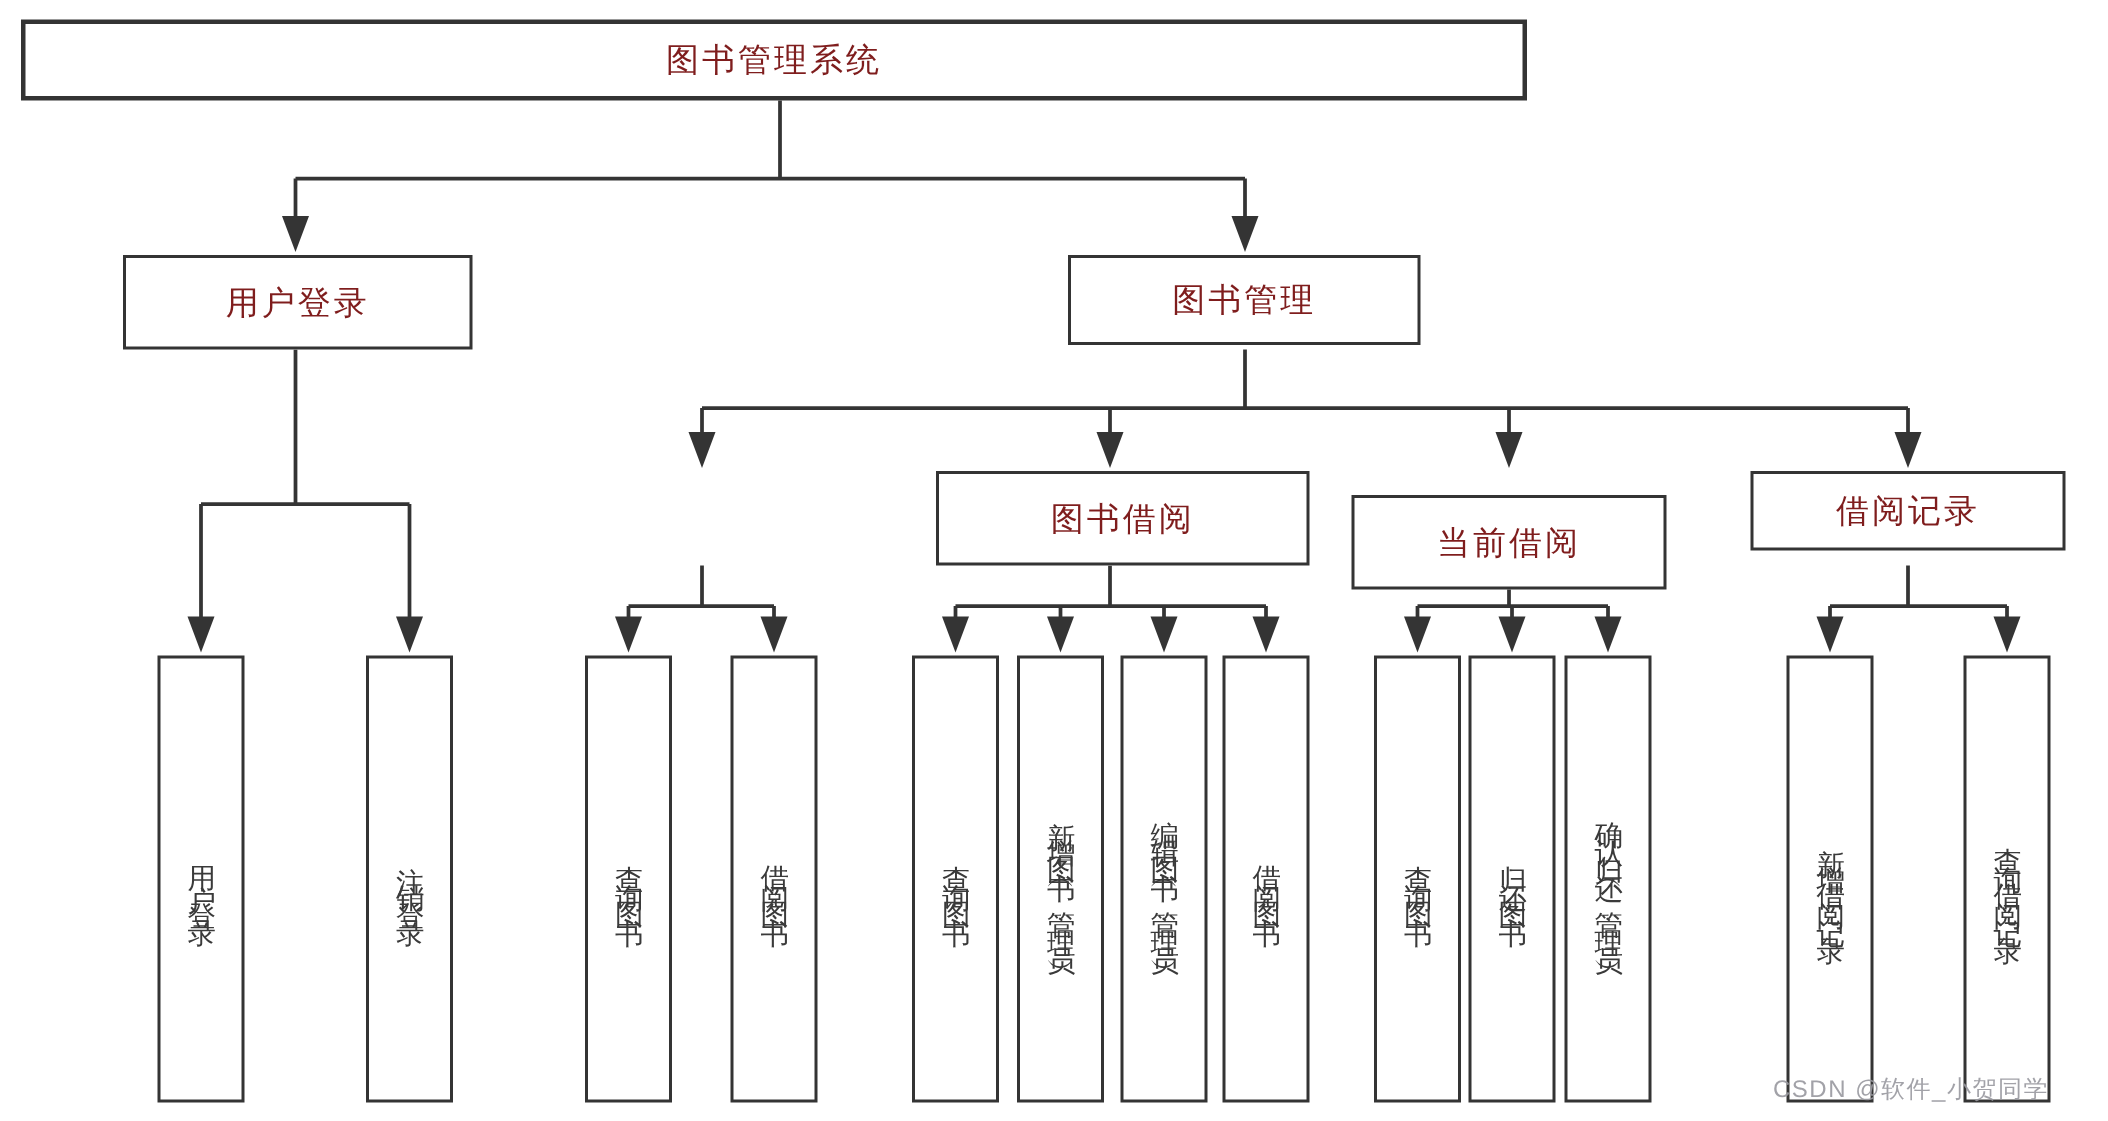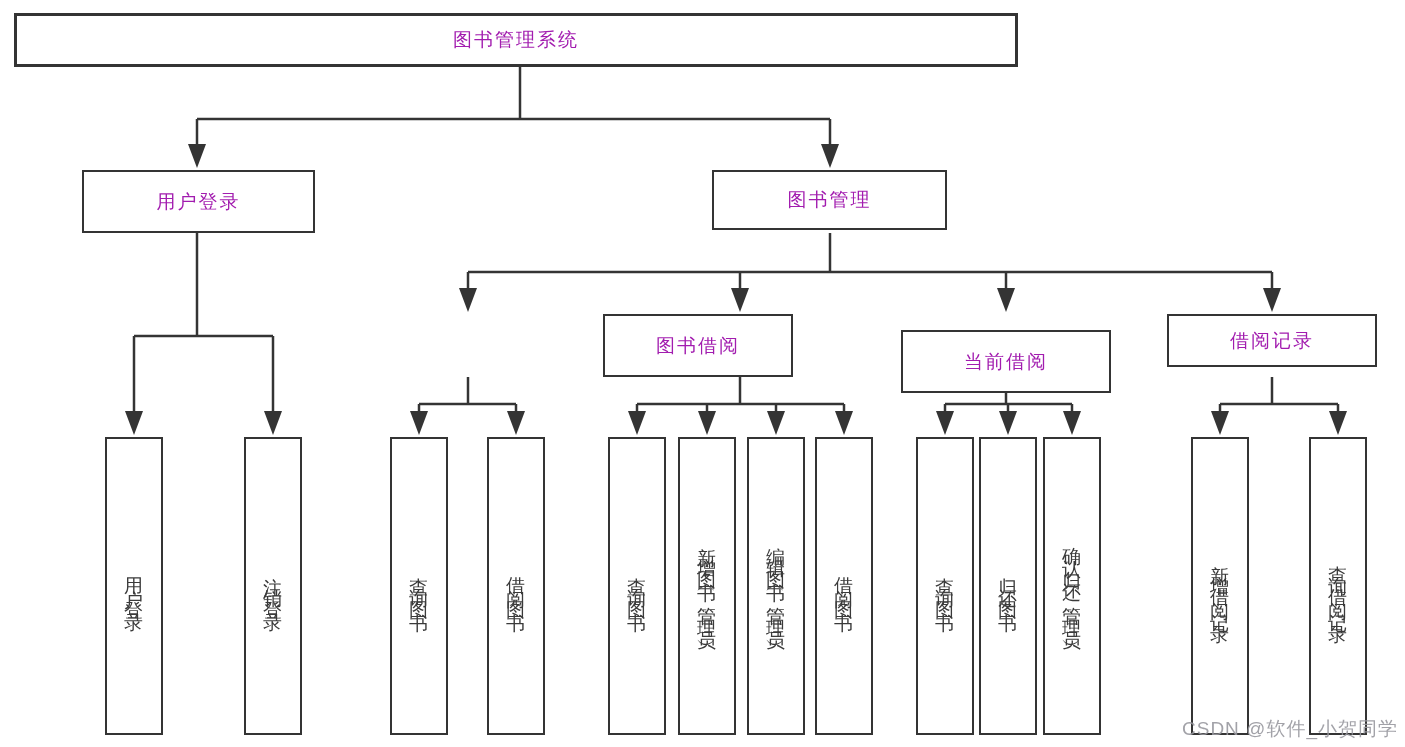--- a/index.html
+++ b/index.html
@@ -17,38 +17,38 @@
     background:#ffffff;
     border:2.5px solid #343434;
     box-sizing:border-box;
     display:flex;
     align-items:center;
     justify-content:center;
     z-index:2;
   }
   .box.root{border-width:3px;}
   .hlabel{
-    font-size:19px;
+    font-size:22px;
     letter-spacing:2px;
-    color:#a21caf;
+    color:#7f1d1d;
     white-space:nowrap;
   }
   .vtext{
     writing-mode:vertical-rl;
     text-orientation:mixed;
     font-size:19px;
     letter-spacing:12px;
     line-height:1;
     color:#3a3a3a;
     white-space:nowrap;
   }
   .watermark{
     position:absolute;
     left:1182px;top:716px;
-    font-size:19px;
+    font-size:16px;
     color:rgba(152,152,158,0.9);
     letter-spacing:1px;
     z-index:5;
     white-space:nowrap;
   }
 </style>
 </head>
 <body>
 
 <div id="canvas">
@@ -123,21 +123,21 @@
     <span class="hlabel">图书管理系统</span>
   </div>
 
   <div class="box" style="left:82px;top:170px;width:233px;height:63px">
     <span class="hlabel">用户登录</span>
   </div>
   <div class="box" style="left:712px;top:170px;width:235px;height:60px">
     <span class="hlabel">图书管理</span>
   </div>
 
-  <div class="box" style="left:603px;top:314px;width:190px;height:63px">
+  <div class="box" style="left:624px;top:314px;width:249px;height:63px">
     <span class="hlabel">图书借阅</span>
   </div>
   <div class="box" style="left:901px;top:330px;width:210px;height:63px">
     <span class="hlabel">当前借阅</span>
   </div>
   <div class="box" style="left:1167px;top:314px;width:210px;height:53px">
     <span class="hlabel">借阅记录</span>
   </div>
 
   <div class="box" style="left:105px;top:437px;width:58px;height:298px">

